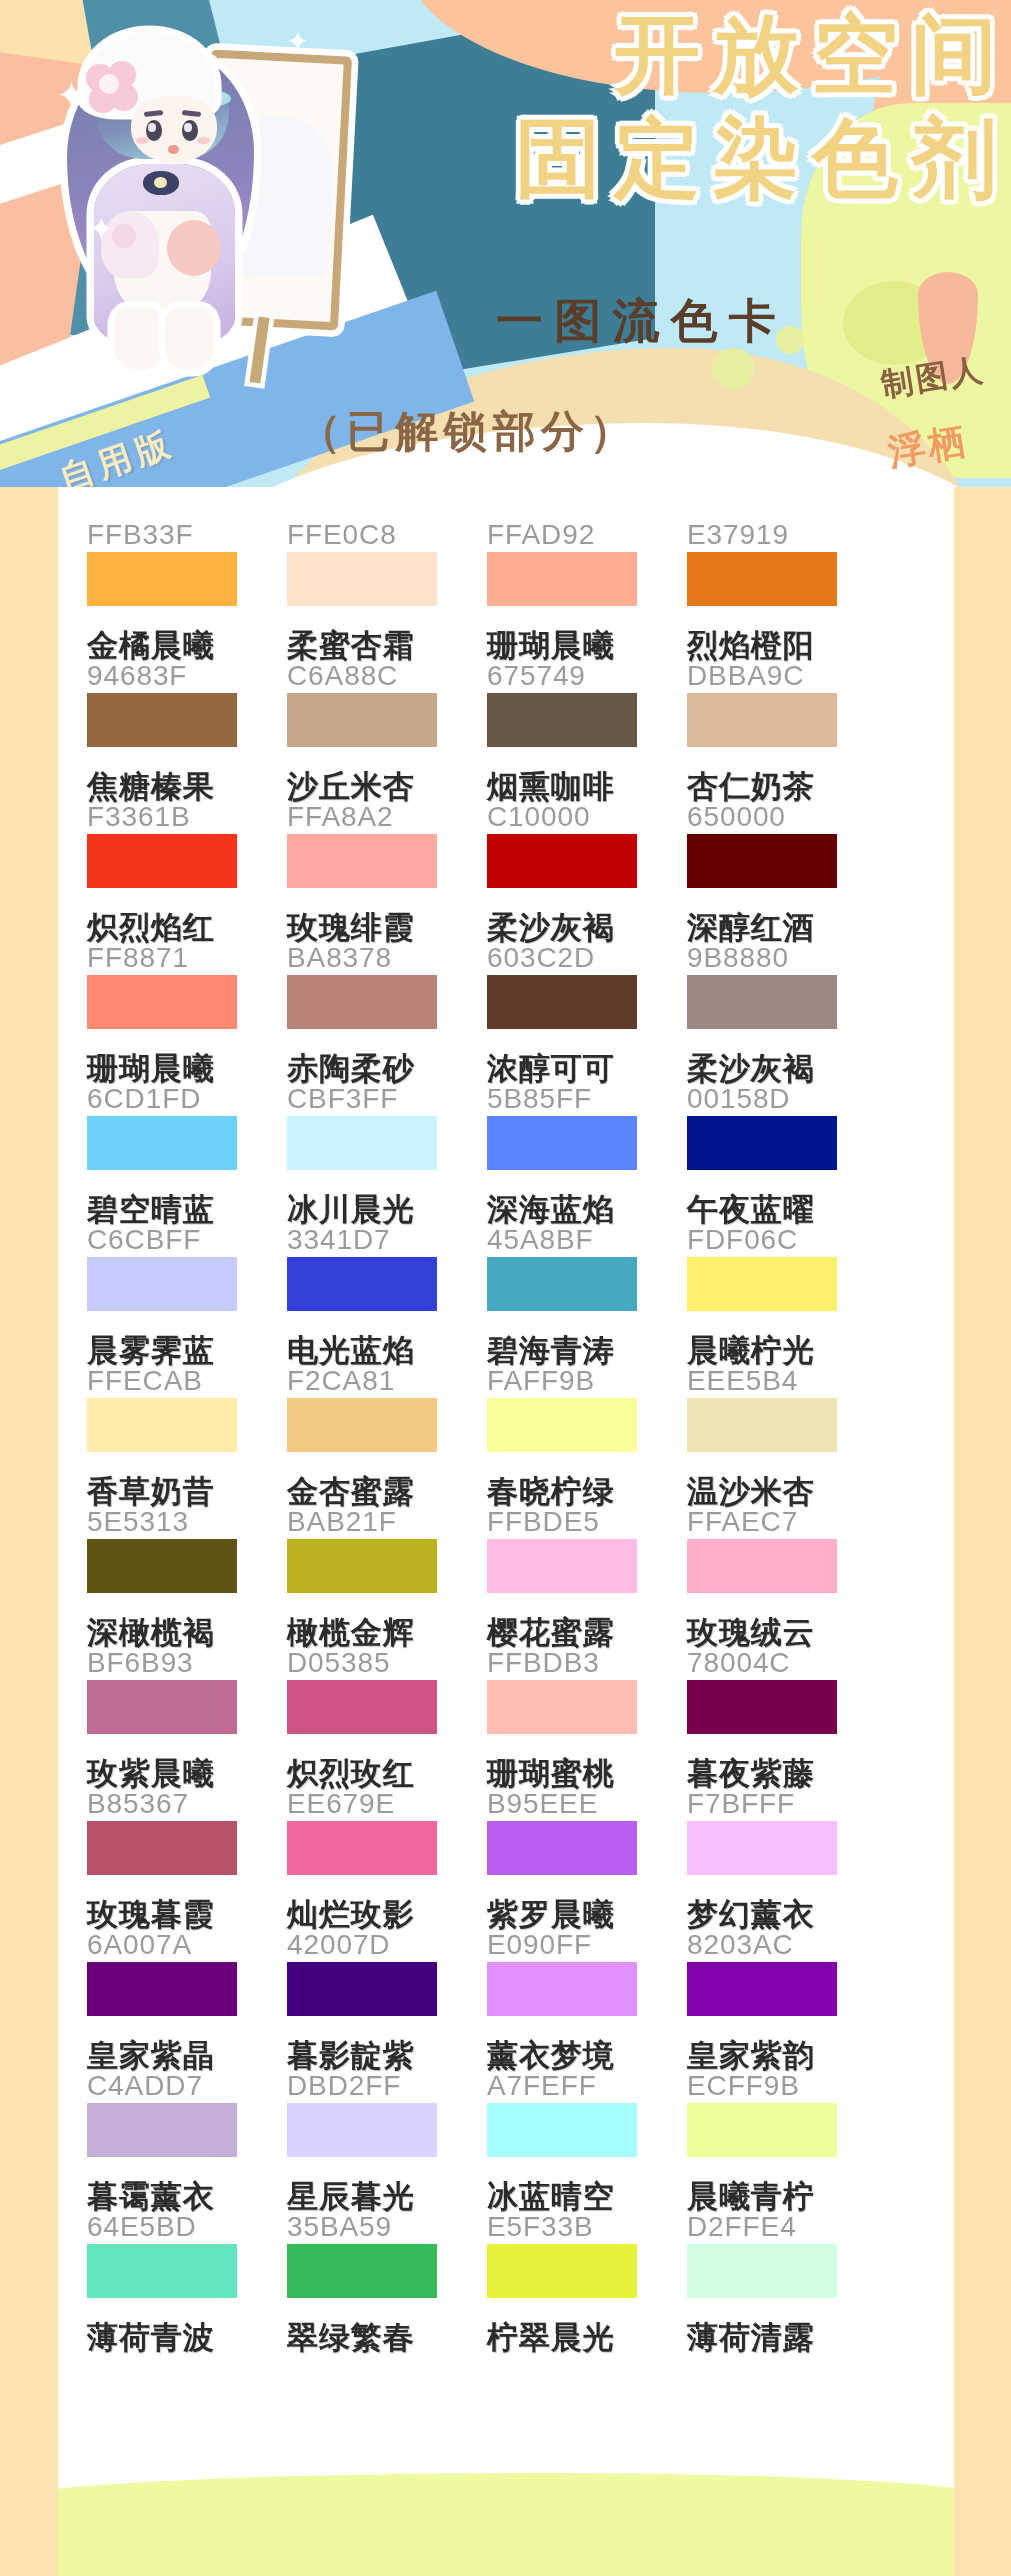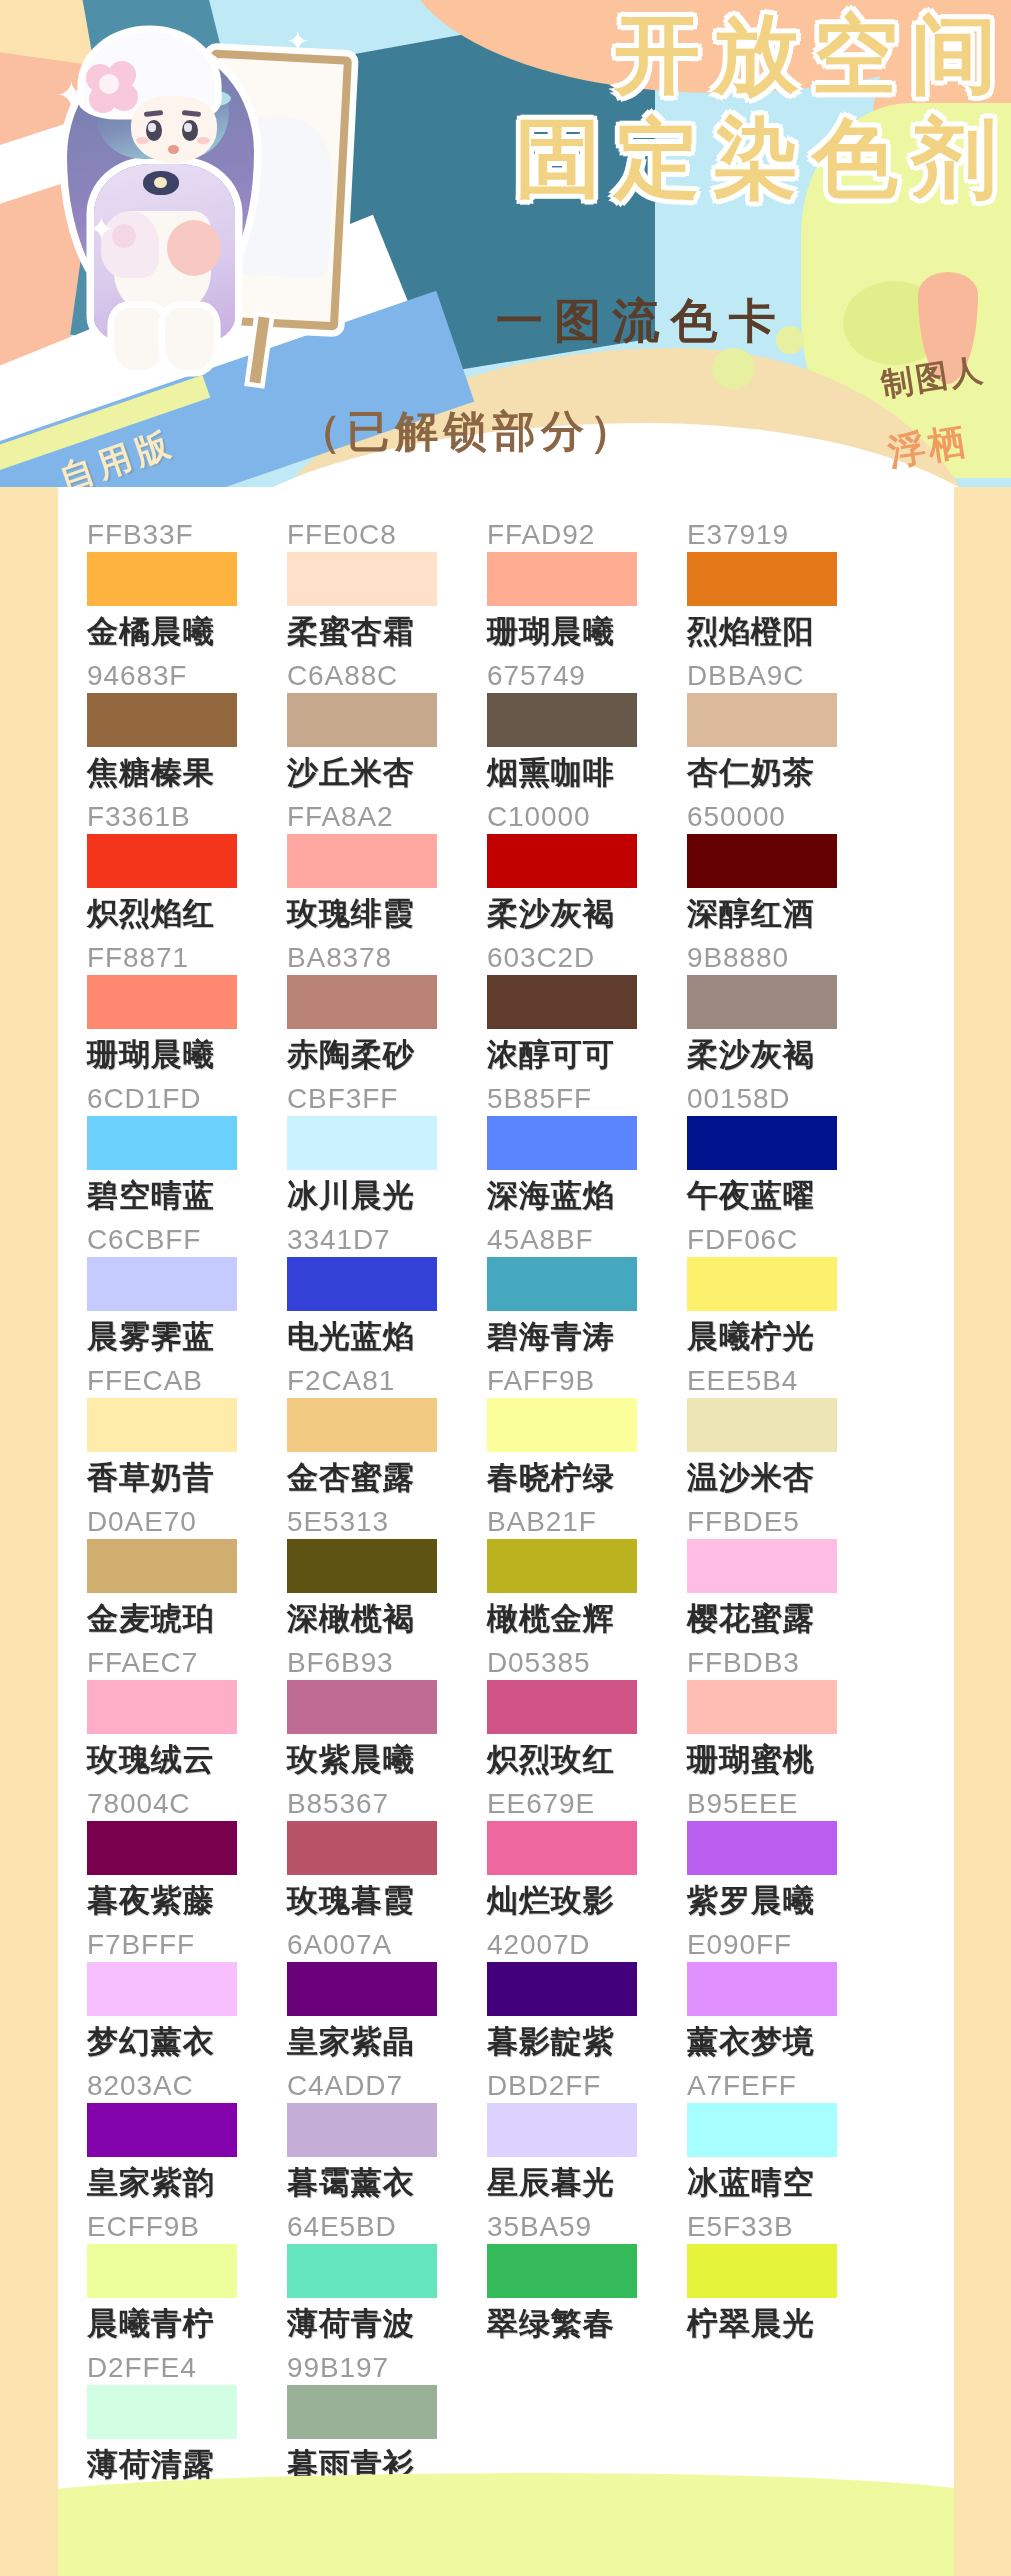--- a/index.html
+++ b/index.html
@@ -296,21 +296,21 @@
   .cell { width: 200px; height: 141px; position: relative; }
   .hexcode {
     font-size: 28px; color: #9B9B9B; letter-spacing: 0.9px;
     line-height: 32px; height: 32px; white-space: nowrap;
   }
   .sw {
     width: 150px; height: 54px; margin-top: 0.9px;
   }
   .cname {
     font-size: 31px; font-weight: bold; color: #2B2B2B;
-    letter-spacing: 0.9px; line-height: 41px; margin-top: 5px;
+    letter-spacing: 0.9px; line-height: 41px; margin-top: 19px;
     white-space: nowrap;
     text-shadow: 0.9px 0.9px 0 rgba(0,0,0,.22);
   }
 
   
   .foot-green {
     position: absolute; left: 0; top: 2473px; width: 1012px; height: 103px;
     background: #EFFAA0;
     border-radius: 70% 60% 0 0 / 37px 37px 0 0;
   }
@@ -531,25 +531,20 @@
           <div class="hexcode">FAFF9B</div>
           <div class="sw" style="background: rgb(250, 255, 155);"></div>
           <div class="cname">春晓柠绿</div>
         </div>
         <div class="cell">
           <div class="hexcode">EEE5B4</div>
           <div class="sw" style="background: rgb(238, 229, 180);"></div>
           <div class="cname">温沙米杏</div>
         </div>
         <div class="cell">
-          <div class="hexcode">D0AE70</div>
-          <div class="sw" style="background: rgb(208, 174, 112);"></div>
-          <div class="cname">金麦琥珀</div>
-        </div>
-        <div class="cell">
           <div class="hexcode">5E5313</div>
           <div class="sw" style="background: rgb(94, 83, 19);"></div>
           <div class="cname">深橄榄褐</div>
         </div>
         <div class="cell">
           <div class="hexcode">BAB21F</div>
           <div class="sw" style="background: rgb(186, 178, 31);"></div>
           <div class="cname">橄榄金辉</div>
         </div>
         <div class="cell">
@@ -654,25 +649,20 @@
         </div>
         <div class="cell">
           <div class="hexcode">E5F33B</div>
           <div class="sw" style="background: rgb(229, 243, 59);"></div>
           <div class="cname">柠翠晨光</div>
         </div>
         <div class="cell">
           <div class="hexcode">D2FFE4</div>
           <div class="sw" style="background: rgb(210, 255, 228);"></div>
           <div class="cname">薄荷清露</div>
-        </div>
-        <div class="cell">
-          <div class="hexcode">99B197</div>
-          <div class="sw" style="background: rgb(153, 177, 151);"></div>
-          <div class="cname">暮雨青衫</div>
         </div>
       </div>
   </div>
 
   <div class="foot-green"></div>
   <div class="foot-cream-l"></div>
   <div class="foot-cream-r"></div>
 </div>
 
 

